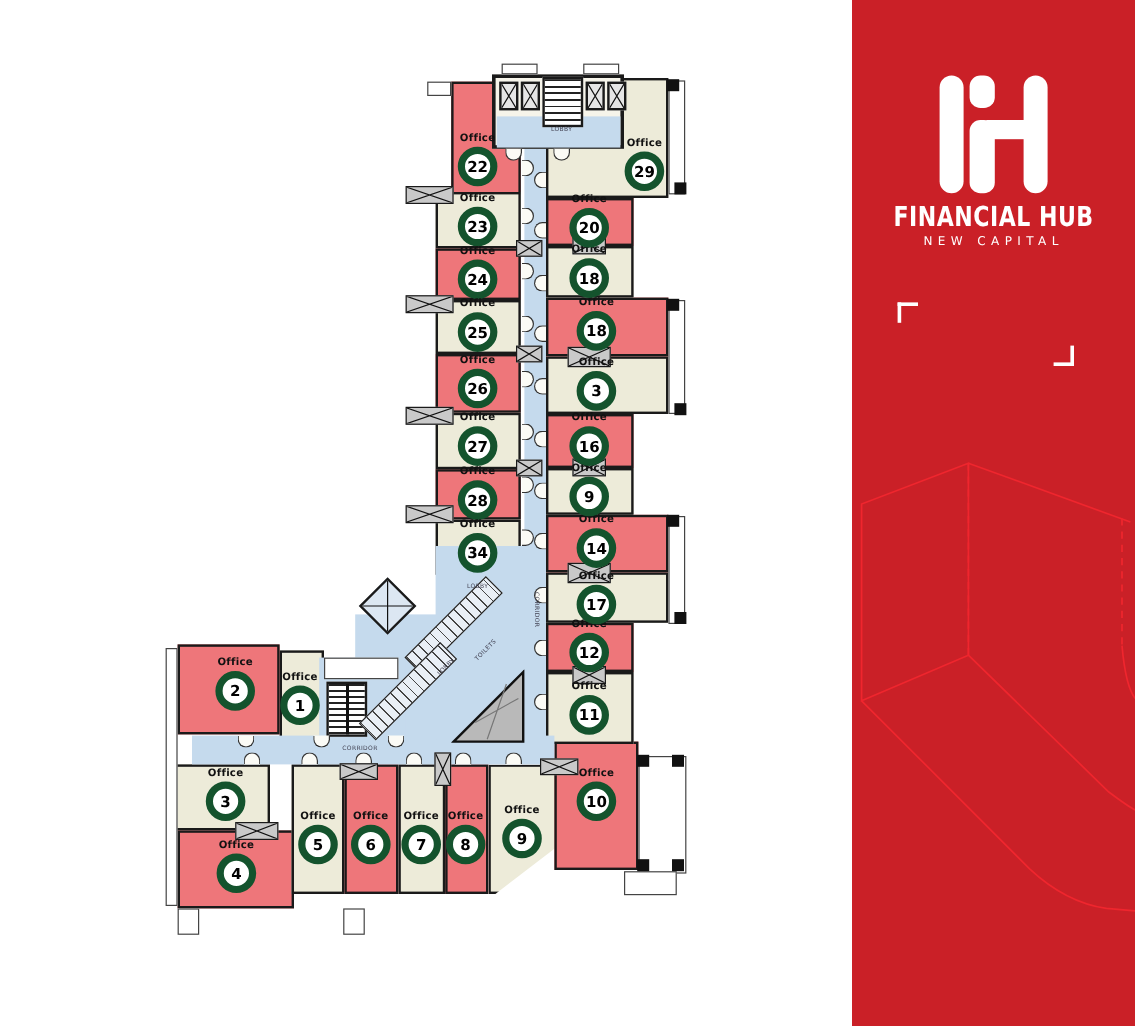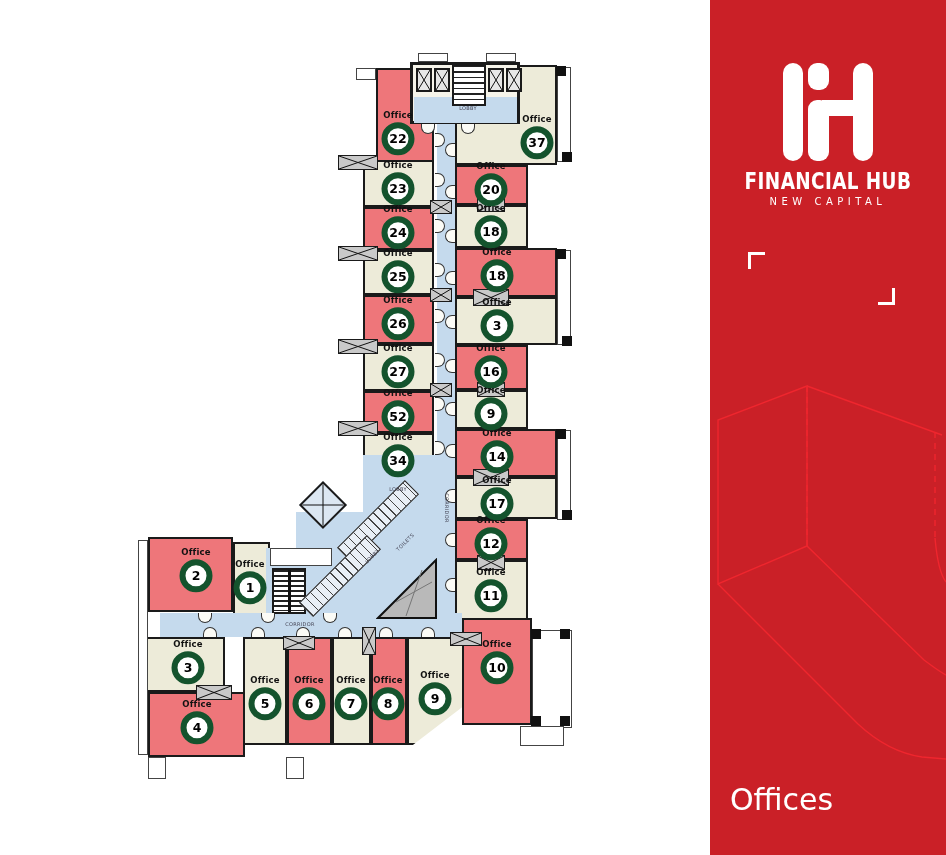--- a/index.html
+++ b/index.html
@@ -278,28 +278,28 @@
       <div class="olabel" style="left: 491px; top: 590px;"><span class="w">Office</span><span class="n">11</span></div>
       <div class="olabel" style="left: 491px; top: 538px;"><span class="w">Office</span><span class="n">12</span></div>
       <div class="olabel" style="left: 497px; top: 498px;"><span class="w">Office</span><span class="n">17</span></div>
       <div class="olabel" style="left: 497px; top: 451px;"><span class="w">Office</span><span class="n">14</span></div>
       <div class="olabel" style="left: 491px; top: 408px;"><span class="w">Office</span><span class="n">9</span></div>
       <div class="olabel" style="left: 491px; top: 366px;"><span class="w">Office</span><span class="n">16</span></div>
       <div class="olabel" style="left: 497px; top: 320px;"><span class="w">Office</span><span class="n">3</span></div>
       <div class="olabel" style="left: 497px; top: 270px;"><span class="w">Office</span><span class="n">18</span></div>
       <div class="olabel" style="left: 491px; top: 226px;"><span class="w">Office</span><span class="n">18</span></div>
       <div class="olabel" style="left: 491px; top: 184px;"><span class="w">Office</span><span class="n">20</span></div>
-      <div class="olabel" style="left: 537px; top: 137px;"><span class="w">Office</span><span class="n">37</span></div>
+      <div class="olabel" style="left: 537px; top: 137px;"><span class="w">Office</span><span class="n">29</span></div>
       <div class="olabel" style="left: 398px; top: 133px;"><span class="w">Office</span><span class="n">22</span></div>
       <div class="olabel" style="left: 398px; top: 183px;"><span class="w">Office</span><span class="n">23</span></div>
       <div class="olabel" style="left: 398px; top: 227px;"><span class="w">Office</span><span class="n">24</span></div>
       <div class="olabel" style="left: 398px; top: 271px;"><span class="w">Office</span><span class="n">25</span></div>
       <div class="olabel" style="left: 398px; top: 318px;"><span class="w">Office</span><span class="n">26</span></div>
       <div class="olabel" style="left: 398px; top: 366px;"><span class="w">Office</span><span class="n">27</span></div>
-      <div class="olabel" style="left: 398px; top: 411px;"><span class="w">Office</span><span class="n">52</span></div>
+      <div class="olabel" style="left: 398px; top: 411px;"><span class="w">Office</span><span class="n">28</span></div>
       <div class="olabel" style="left: 398px; top: 455px;"><span class="w">Office</span><span class="n">34</span></div>
     </div>
 
   <aside id="panel">
     <svg id="logo" width="92" height="100" viewBox="0 0 92 100">
       <rect x="1" y="1" width="20" height="98" rx="10" fill="#fff"></rect>
       <rect x="26" y="1" width="21" height="27" rx="9" fill="#fff"></rect>
       <rect x="26" y="38" width="21" height="61" rx="9" fill="#fff"></rect>
       <rect x="40" y="38" width="32" height="16" fill="#fff"></rect>
       <rect x="71" y="1" width="20" height="98" rx="10" fill="#fff"></rect>
@@ -312,15 +312,14 @@
     </div>
     <svg class="deco" width="236" height="475" viewBox="0 0 236 475" fill="none">
       <path d="M97 6 L8 40 L8 204 L97 166 Z" class="ac" stroke="#ef262e" stroke-width="1.4"></path>
       <path d="M97 6 V166" class="ac" stroke-dasharray="6 5" stroke="#ef262e" stroke-width="1.4"></path>
       <path d="M97 6 L232 55" class="ac" stroke="#ef262e" stroke-width="1.4"></path>
       <path d="M225 52 V158" class="ac" stroke-dasharray="6 5" stroke="#ef262e" stroke-width="1.4"></path>
       <path d="M225 158 Q228 192 236 202" class="ac" stroke="#ef262e" stroke-width="1.4"></path>
       <path d="M8 204 L148 344 Q178 372 212 377 L236 379" class="ac" stroke="#ef262e" stroke-width="1.4"></path>
       <path d="M97 166 L214 280 Q230 292 236 295" class="ac" stroke="#ef262e" stroke-width="1.4"></path>
     </svg>
-    <div class="cat">Offices</div>
   </aside>
 </div>
 
 </body></html>

